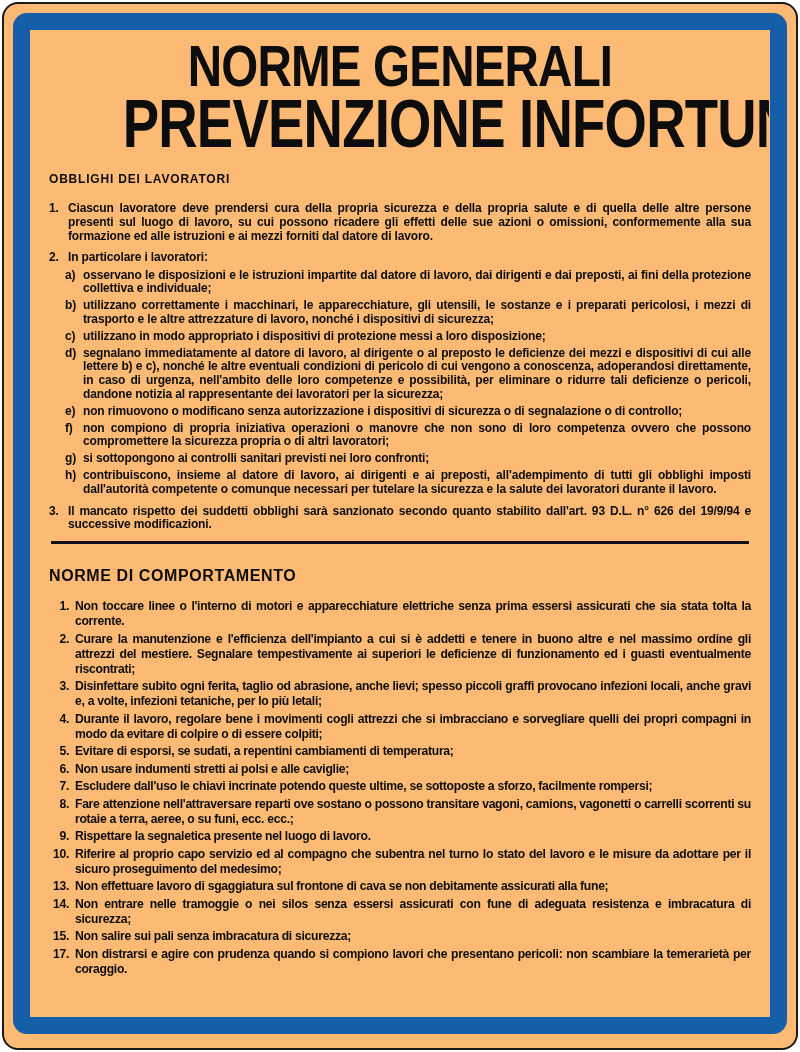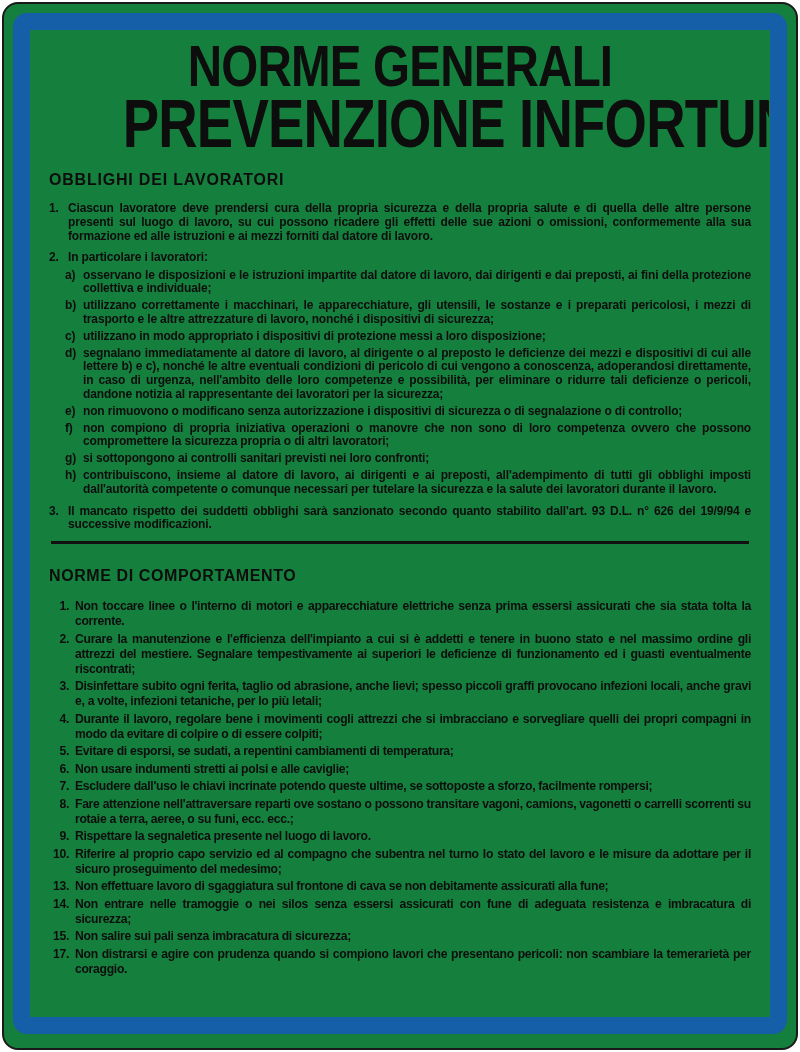--- a/index.html
+++ b/index.html
@@ -1,31 +1,31 @@
 <!DOCTYPE html>
 <html><head>
 <meta charset="utf-8">
 <style>
   html,body{margin:0;padding:0;background:#ffffff;width:800px;height:1052px;overflow:hidden;}
   *{box-sizing:border-box;}
   body{font-family:"Liberation Sans","DejaVu Sans",sans-serif;color:#0d0d0d;}
 
   .sign{position:absolute;top:2px;left:2px;right:2px;bottom:2px;
-        border:2px solid #1a1a1a;border-radius:16px;background:#15803d;}
+        border:2px solid #1a1a1a;border-radius:16px;background:#fdba74;}
   .blue-frame{position:absolute;top:9px;left:9px;right:9px;bottom:14px;
         border:17px solid #155fa8;border-radius:14px;pointer-events:none;}
   .content{position:absolute;top:28px;left:27px;right:27px;bottom:32px;
         padding:0 18px;overflow:hidden;}
 
   .title{margin-top:7px;text-align:center;}
   .t1,.t2{font-weight:bold;white-space:nowrap;letter-spacing:-1px;}
   .t1{font-size:58px;line-height:54px;transform:scaleX(.82);transform-origin:50% 50%;}
   .t2{font-size:69px;line-height:62px;transform:scaleX(.79);transform-origin:50% 50%;}
 
-  .h1{margin:14px 0 12px 0;font-size:16px;line-height:21px;font-weight:bold;letter-spacing:.8px;}
+  .h1{margin:14px 0 12px 0;font-size:12px;line-height:21px;font-weight:bold;letter-spacing:.8px;}
   .h2{margin:20px 0 11px 0;font-size:16px;line-height:24px;font-weight:bold;letter-spacing:.6px;}
 
   .separator{height:3px;background:#111;margin:9px 2px 0 2px;}
 
   .list{font-weight:bold;}
   .list1{font-size:12px;line-height:13.8px;letter-spacing:-.15px;}
   .list2{font-size:12.2px;line-height:15px;letter-spacing:-.3px;}
 
   .item + .item{margin-top:8px;}
   .list2 .item + .item{margin-top:2.5px;}
@@ -132,21 +132,21 @@
         <div class="item">
           <div class="row">
             <span class="num">1.</span>
             <div class="txt">Non toccare linee o l'interno di motori e apparecchiature elettriche senza prima essersi assicurati che sia stata tolta la corrente.</div>
           </div>
         </div>
 
         <div class="item">
           <div class="row">
             <span class="num">2.</span>
-            <div class="txt">Curare la manutenzione e l'efficienza dell'impianto a cui si è addetti e tenere in buono stato e nel massimo ordine gli attrezzi del mestiere. Segnalare tempestivamente ai superiori le deficienze di funzionamento ed i guasti eventualmente riscontrati;</div>
+            <div class="txt">Curare la manutenzione e l'efficienza dell'impianto a cui si è addetti e tenere in buono altre e nel massimo ordine gli attrezzi del mestiere. Segnalare tempestivamente ai superiori le deficienze di funzionamento ed i guasti eventualmente riscontrati;</div>
           </div>
         </div>
 
         <div class="item">
           <div class="row">
             <span class="num">3.</span>
             <div class="txt">Disinfettare subito ogni ferita, taglio od abrasione, anche lievi; spesso piccoli graffi provocano infezioni locali, anche gravi e, a volte, infezioni tetaniche, per lo più letali;</div>
           </div>
         </div>
 

